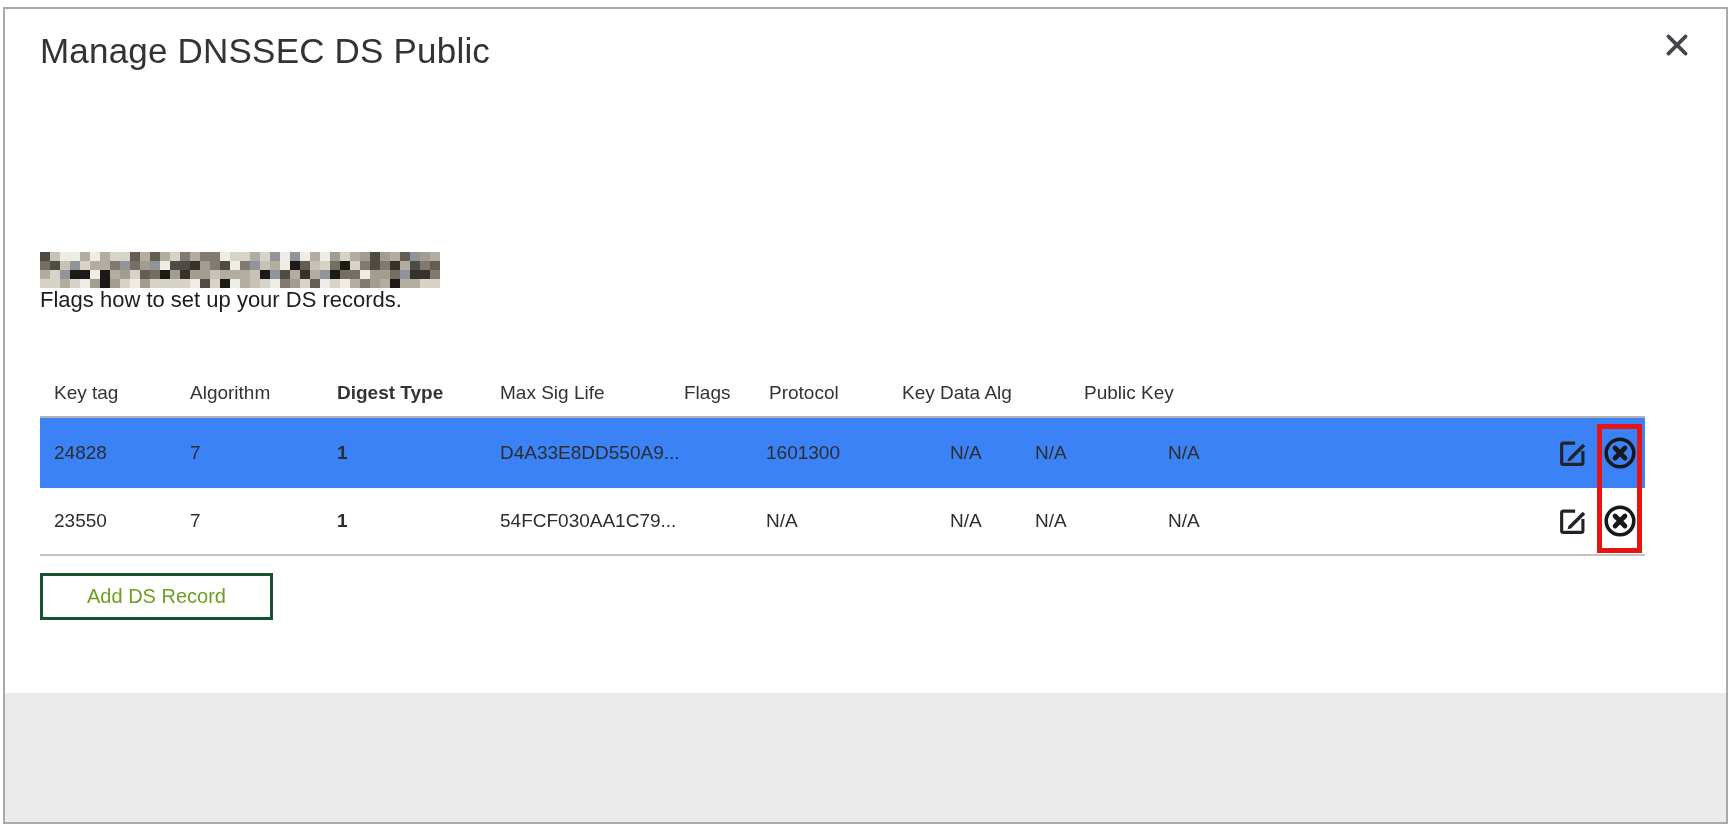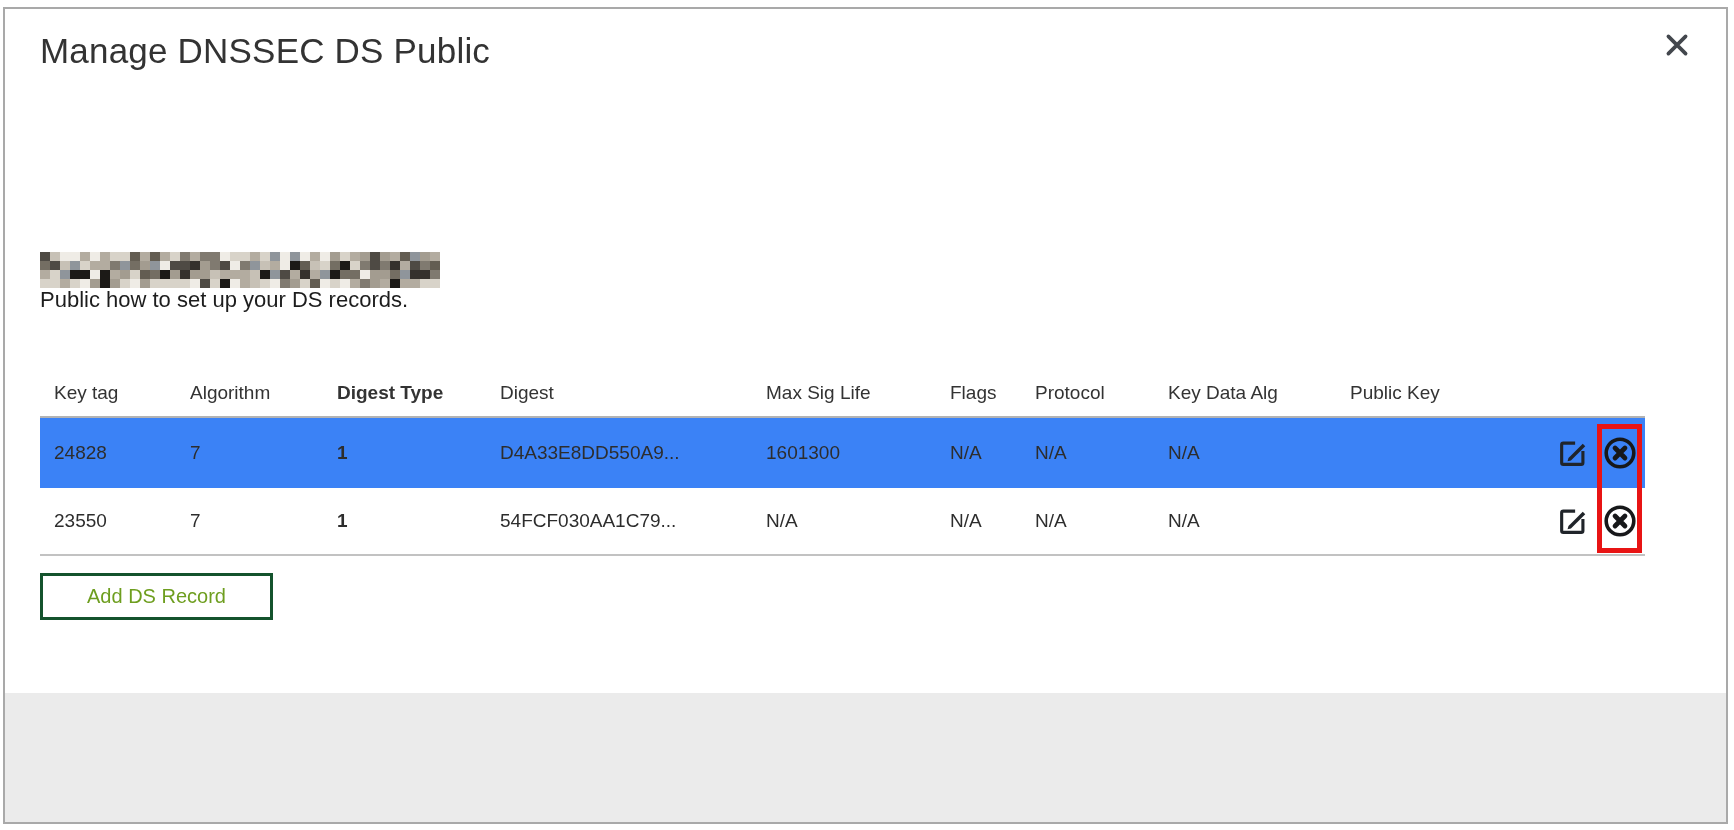--- a/index.html
+++ b/index.html
@@ -244,28 +244,27 @@
       <span style="background: rgb(128, 122, 112);"></span>
       <span style="background: rgb(163, 156, 144);"></span>
       <span style="background: rgb(179, 172, 160);"></span>
       <span style="background: rgb(28, 26, 23);"></span>
       <span style="background: rgb(179, 172, 160);"></span>
       <span style="background: rgb(179, 172, 160);"></span>
       <span style="background: rgb(216, 211, 201);"></span>
       <span style="background: rgb(216, 211, 201);"></span>
     </div>
 
-  <p class="instruction">Public how to set up your DS records.</p>
+  <p class="instruction">Flags how to set up your DS records.</p>
 
   <div class="table">
     <div class="thead">
       <div class="th c0">Key tag</div>
       <div class="th c1">Algorithm</div>
       <div class="th c2">Digest Type</div>
-      <div class="th c3">Digest</div>
       <div class="th c4">Max Sig Life</div>
       <div class="th c5">Flags</div>
       <div class="th c6">Protocol</div>
       <div class="th c7">Key Data Alg</div>
       <div class="th c8">Public Key</div>
       <div class="th c9"></div>
     </div>
 
     <div class="trow r1">
       <div class="td c0">24828</div>

